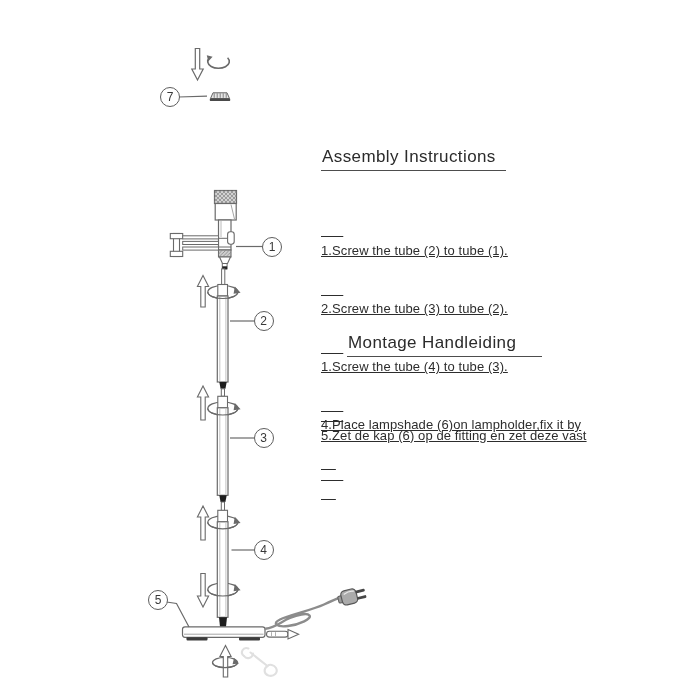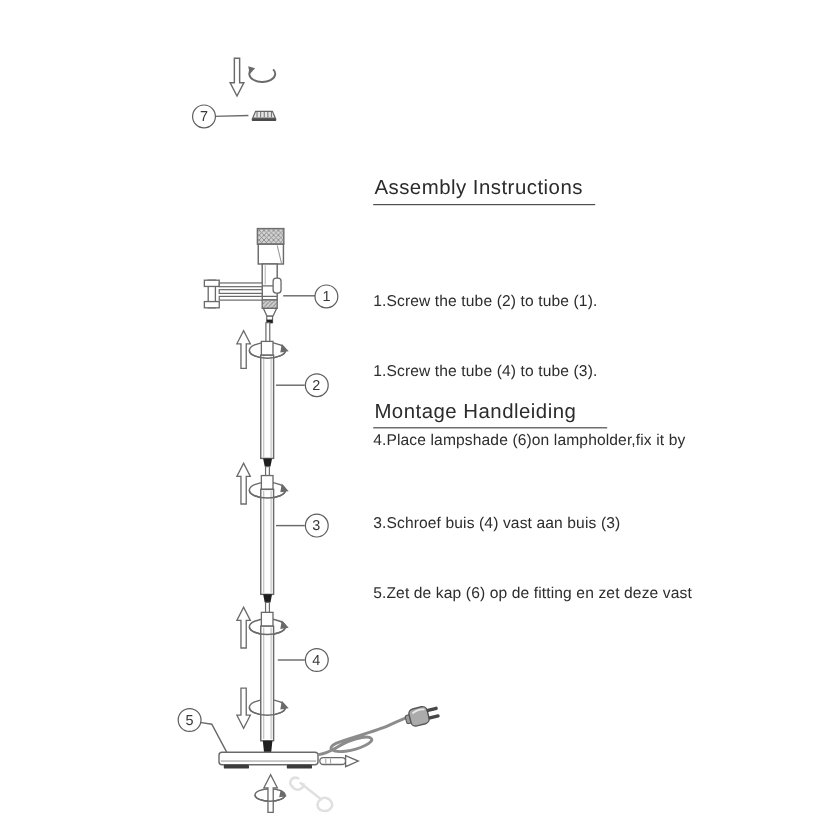--- a/index.html
+++ b/index.html
@@ -6,27 +6,27 @@
   .canvas{
     position:relative;width:700px;height:700px;background:#ffffff;overflow:hidden;
     font-family:"Liberation Sans","DejaVu Sans",sans-serif;color:#2f2f2f;
   }
   svg.diagram{position:absolute;left:0;top:0;}
   .plabel{
     position:absolute;width:18px;height:18px;border:1.4px solid #5d5d5d;border-radius:50%;
     background:#fff;color:#383838;font-size:12px;line-height:18px;text-align:center;
     transform:translate(-50%,-50%);box-sizing:content-box;
   }
-  .section{position:absolute;left:311px;}
+  .section{position:absolute;left:321px;}
   .section h2{
     margin:0;display:inline-block;font-size:17px;font-weight:normal;letter-spacing:.4px;
     color:#2b2b2b;border-bottom:1.6px solid #4d4d4d;padding:0 10px 3px 1px;
   }
-  .section.dutch h2{padding-right:26px;}
-  .steps{margin-top:31px;font-size:13px;line-height:19.4px;letter-spacing:.1px;color:#2d2d2d;white-space:pre;}
+  .section.dutch h2{padding-right:26px;margin-left:26px;}
+  .steps{margin-top:31px;font-size:13px;line-height:19.4px;letter-spacing:.1px;color:#2d2d2d;white-space:pre;text-decoration:underline;}
   .section.dutch .steps{margin-top:30px;}
   .step.cont{padding-left:8px;}
 </style>
 </head>
 <body>
 
 <div class="canvas">
 
   <svg class="diagram" width="700" height="700" viewBox="0 0 700 700">
     <defs>
@@ -165,27 +165,27 @@
   <div class="plabel" style="left:263.5px;top:321px">2</div>
   <div class="plabel" style="left:263.5px;top:438px">3</div>
   <div class="plabel" style="left:263.5px;top:550px">4</div>
   <div class="plabel" style="left:158px;top:600px">5</div>
   <div class="plabel" style="left:170px;top:97px">7</div>
 
   <div class="section english" style="top:147px">
     <h2>Assembly Instructions</h2>
     <div class="steps">
       <div class="step">1.Screw the tube (2) to tube (1).</div>
+      <div class="step">2.Screw the tube (3) to tube (2).</div>
       <div class="step">1.Screw the tube (4) to tube (3).</div>
       <div class="step">4.Place lampshade (6)on lampholder,fix it by</div>
     </div>
   </div>
 
   <div class="section dutch" style="top:333px">
     <h2>Montage Handleiding</h2>
     <div class="steps">
-      <div class="step">3.Schroef buis (4) vast aan buis (3)</div>
       <div class="step">5.Zet de kap (6) op de fitting en zet deze vast</div>
       
     </div>
   </div>
 
 </div>
 
 </body></html>

